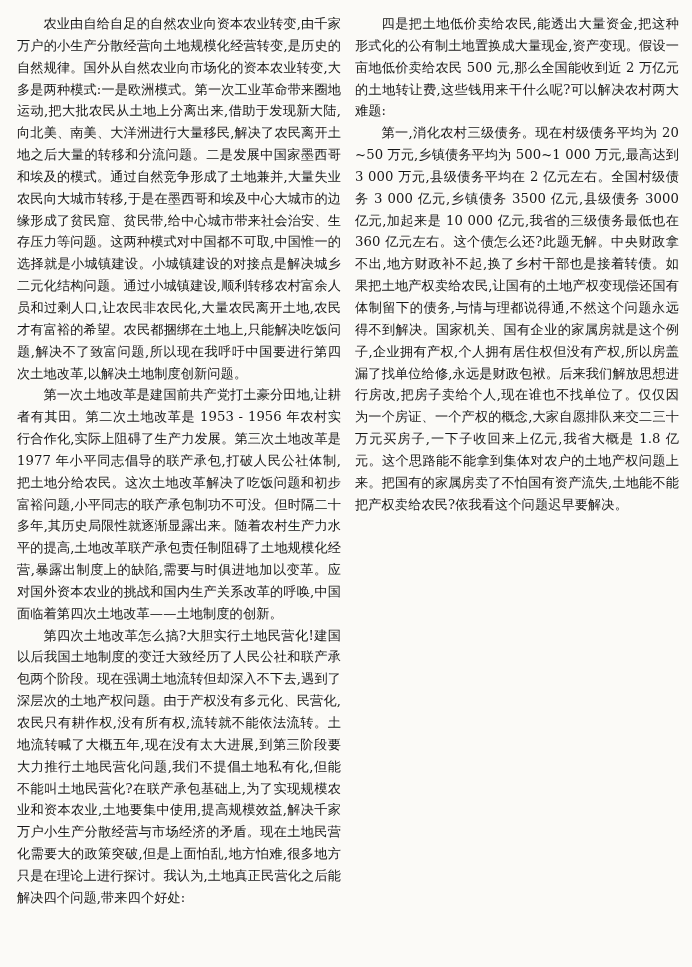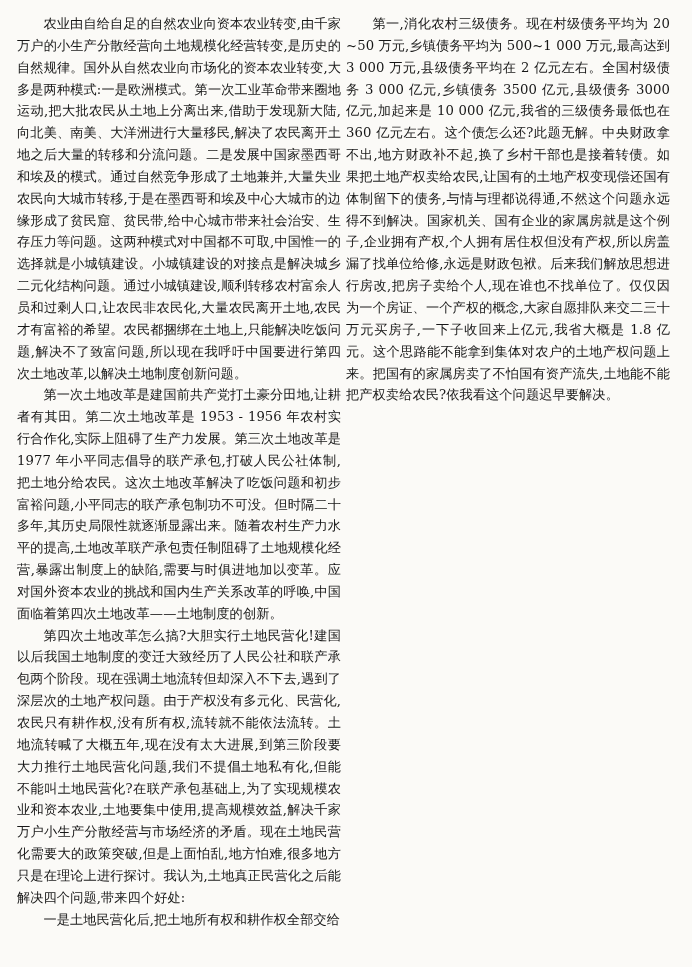--- a/index.html
+++ b/index.html
@@ -9,21 +9,21 @@
   }
   .page {
     position: relative;
     width: 692px;
     height: 967px;
     box-sizing: border-box;
     background: #fbfaf7;
     overflow: hidden;
     padding: 13px 14px 0 17px;
     display: flex;
-    gap: 5px;
+    gap: 14px;
   }
   .text-column {
     width: 324px;
     flex: 0 0 324px;
   }
   .text-column p {
     margin: 0;
     font-family: "DejaVu Serif", "Liberation Serif", serif;
     font-size: 13.2px;
     line-height: 21.85px;
@@ -40,20 +40,20 @@
 </style>
 </head>
 <body>
 
 <div class="page">
 
   <div class="text-column">
     <p>农业由自给自足的自然农业向资本农业转变,由千家万户的小生产分散经营向土地规模化经营转变,是历史的自然规律。国外从自然农业向市场化的资本农业转变,大多是两种模式:一是欧洲模式。第一次工业革命带来圈地运动,把大批农民从土地上分离出来,借助于发现新大陆,向北美、南美、大洋洲进行大量移民,解决了农民离开土地之后大量的转移和分流问题。二是发展中国家墨西哥和埃及的模式。通过自然竞争形成了土地兼并,大量失业农民向大城市转移,于是在墨西哥和埃及中心大城市的边缘形成了贫民窟、贫民带,给中心城市带来社会治安、生存压力等问题。这两种模式对中国都不可取,中国惟一的选择就是小城镇建设。小城镇建设的对接点是解决城乡二元化结构问题。通过小城镇建设,顺利转移农村富余人员和过剩人口,让农民非农民化,大量农民离开土地,农民才有富裕的希望。农民都捆绑在土地上,只能解决吃饭问题,解决不了致富问题,所以现在我呼吁中国要进行第四次土地改革,以解决土地制度创新问题。</p>
     <p>第一次土地改革是建国前共产党打土豪分田地,让耕者有其田。第二次土地改革是 1953 - 1956 年农村实行合作化,实际上阻碍了生产力发展。第三次土地改革是 1977 年小平同志倡导的联产承包,打破人民公社体制,把土地分给农民。这次土地改革解决了吃饭问题和初步富裕问题,小平同志的联产承包制功不可没。但时隔二十多年,其历史局限性就逐渐显露出来。随着农村生产力水平的提高,土地改革联产承包责任制阻碍了土地规模化经营,暴露出制度上的缺陷,需要与时俱进地加以变革。应对国外资本农业的挑战和国内生产关系改革的呼唤,中国面临着第四次土地改革——土地制度的创新。</p>
     <p>第四次土地改革怎么搞?大胆实行土地民营化!建国以后我国土地制度的变迁大致经历了人民公社和联产承包两个阶段。现在强调土地流转但却深入不下去,遇到了深层次的土地产权问题。由于产权没有多元化、民营化,农民只有耕作权,没有所有权,流转就不能依法流转。土地流转喊了大概五年,现在没有太大进展,到第三阶段要大力推行土地民营化问题,我们不提倡土地私有化,但能不能叫土地民营化?在联产承包基础上,为了实现规模农业和资本农业,土地要集中使用,提高规模效益,解决千家万户小生产分散经营与市场经济的矛盾。现在土地民营化需要大的政策突破,但是上面怕乱,地方怕难,很多地方只是在理论上进行探讨。我认为,土地真正民营化之后能解决四个问题,带来四个好处:</p>
-    <p>一是土地民营化后,把土地所有权和耕作权全部交给</p>
   </div>
 
   <div class="text-column">
+    <p>四是把土地低价卖给农民,能透出大量资金,把这种形式化的公有制土地置换成大量现金,资产变现。假设一亩地低价卖给农民 500 元,那么全国能收到近 2 万亿元的土地转让费,这些钱用来干什么呢?可以解决农村两大难题:</p>
     <p>第一,消化农村三级债务。现在村级债务平均为 20~50 万元,乡镇债务平均为 500~1 000 万元,最高达到 3 000 万元,县级债务平均在 2 亿元左右。全国村级债务 3 000 亿元,乡镇债务 3500 亿元,县级债务 3000 亿元,加起来是 10 000 亿元,我省的三级债务最低也在 360 亿元左右。这个债怎么还?此题无解。中央财政拿不出,地方财政补不起,换了乡村干部也是接着转债。如果把土地产权卖给农民,让国有的土地产权变现偿还国有体制留下的债务,与情与理都说得通,不然这个问题永远得不到解决。国家机关、国有企业的家属房就是这个例子,企业拥有产权,个人拥有居住权但没有产权,所以房盖漏了找单位给修,永远是财政包袱。后来我们解放思想进行房改,把房子卖给个人,现在谁也不找单位了。仅仅因为一个房证、一个产权的概念,大家自愿排队来交二三十万元买房子,一下子收回来上亿元,我省大概是 1.8 亿元。这个思路能不能拿到集体对农户的土地产权问题上来。把国有的家属房卖了不怕国有资产流失,土地能不能把产权卖给农民?依我看这个问题迟早要解决。</p>
   </div>
 
 </div>
 
 </body></html>

